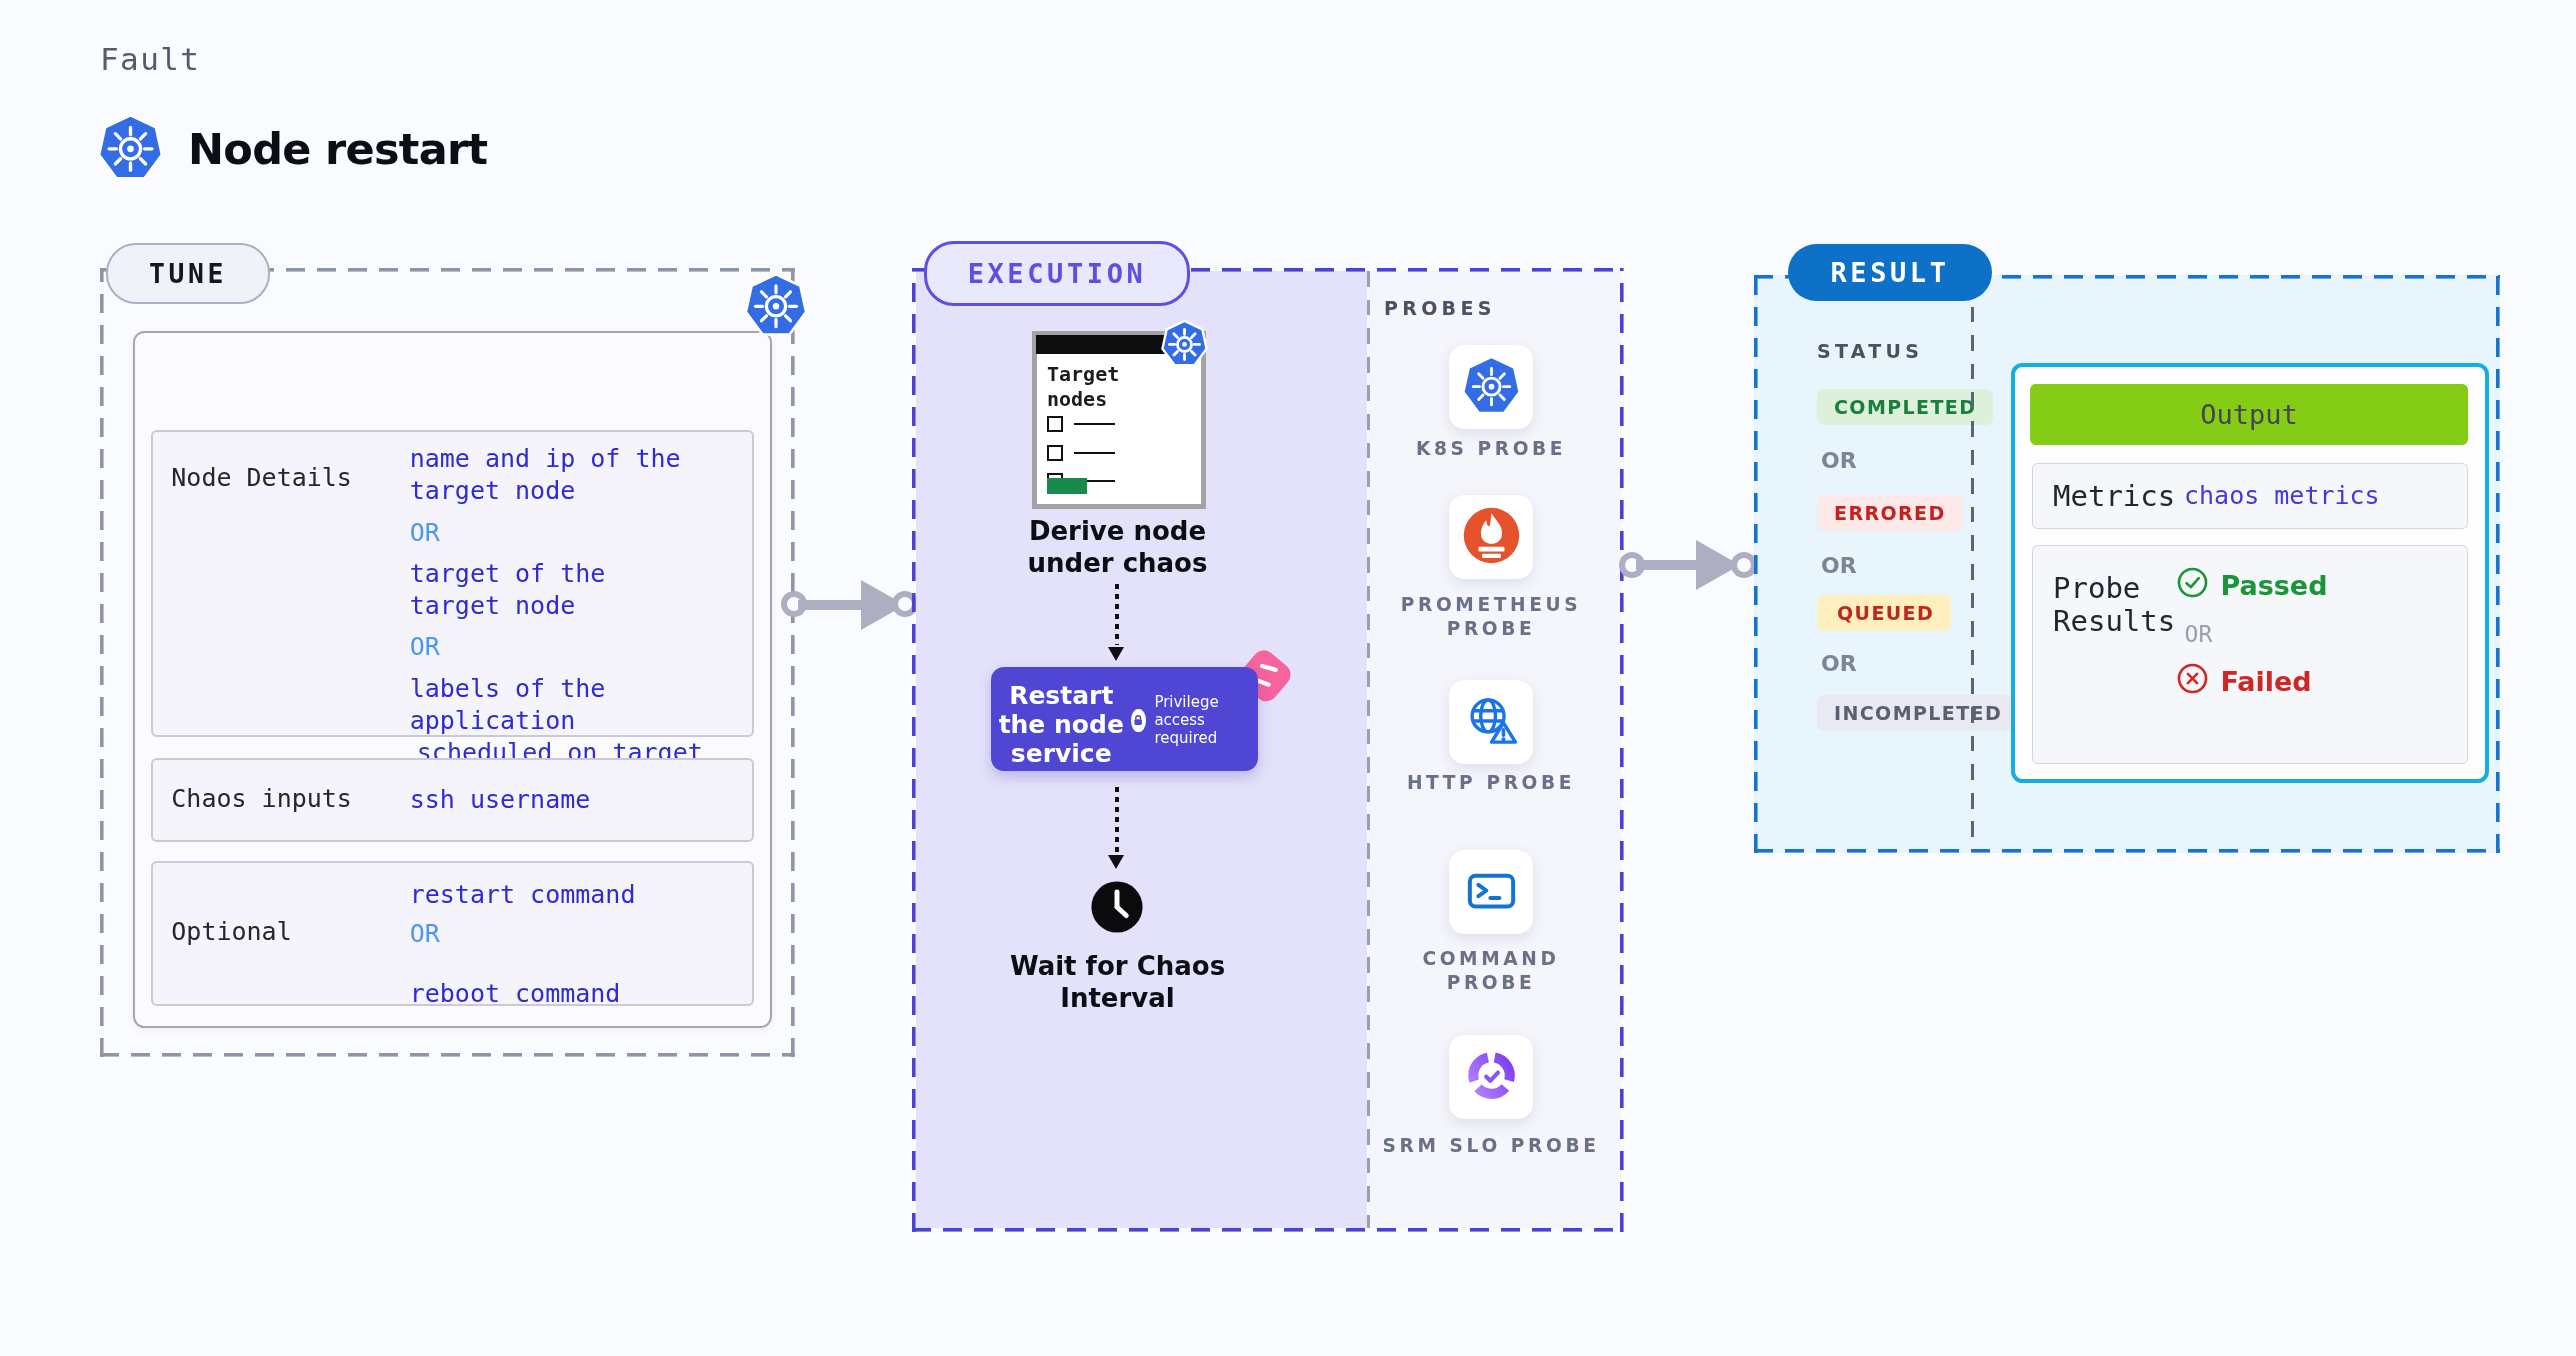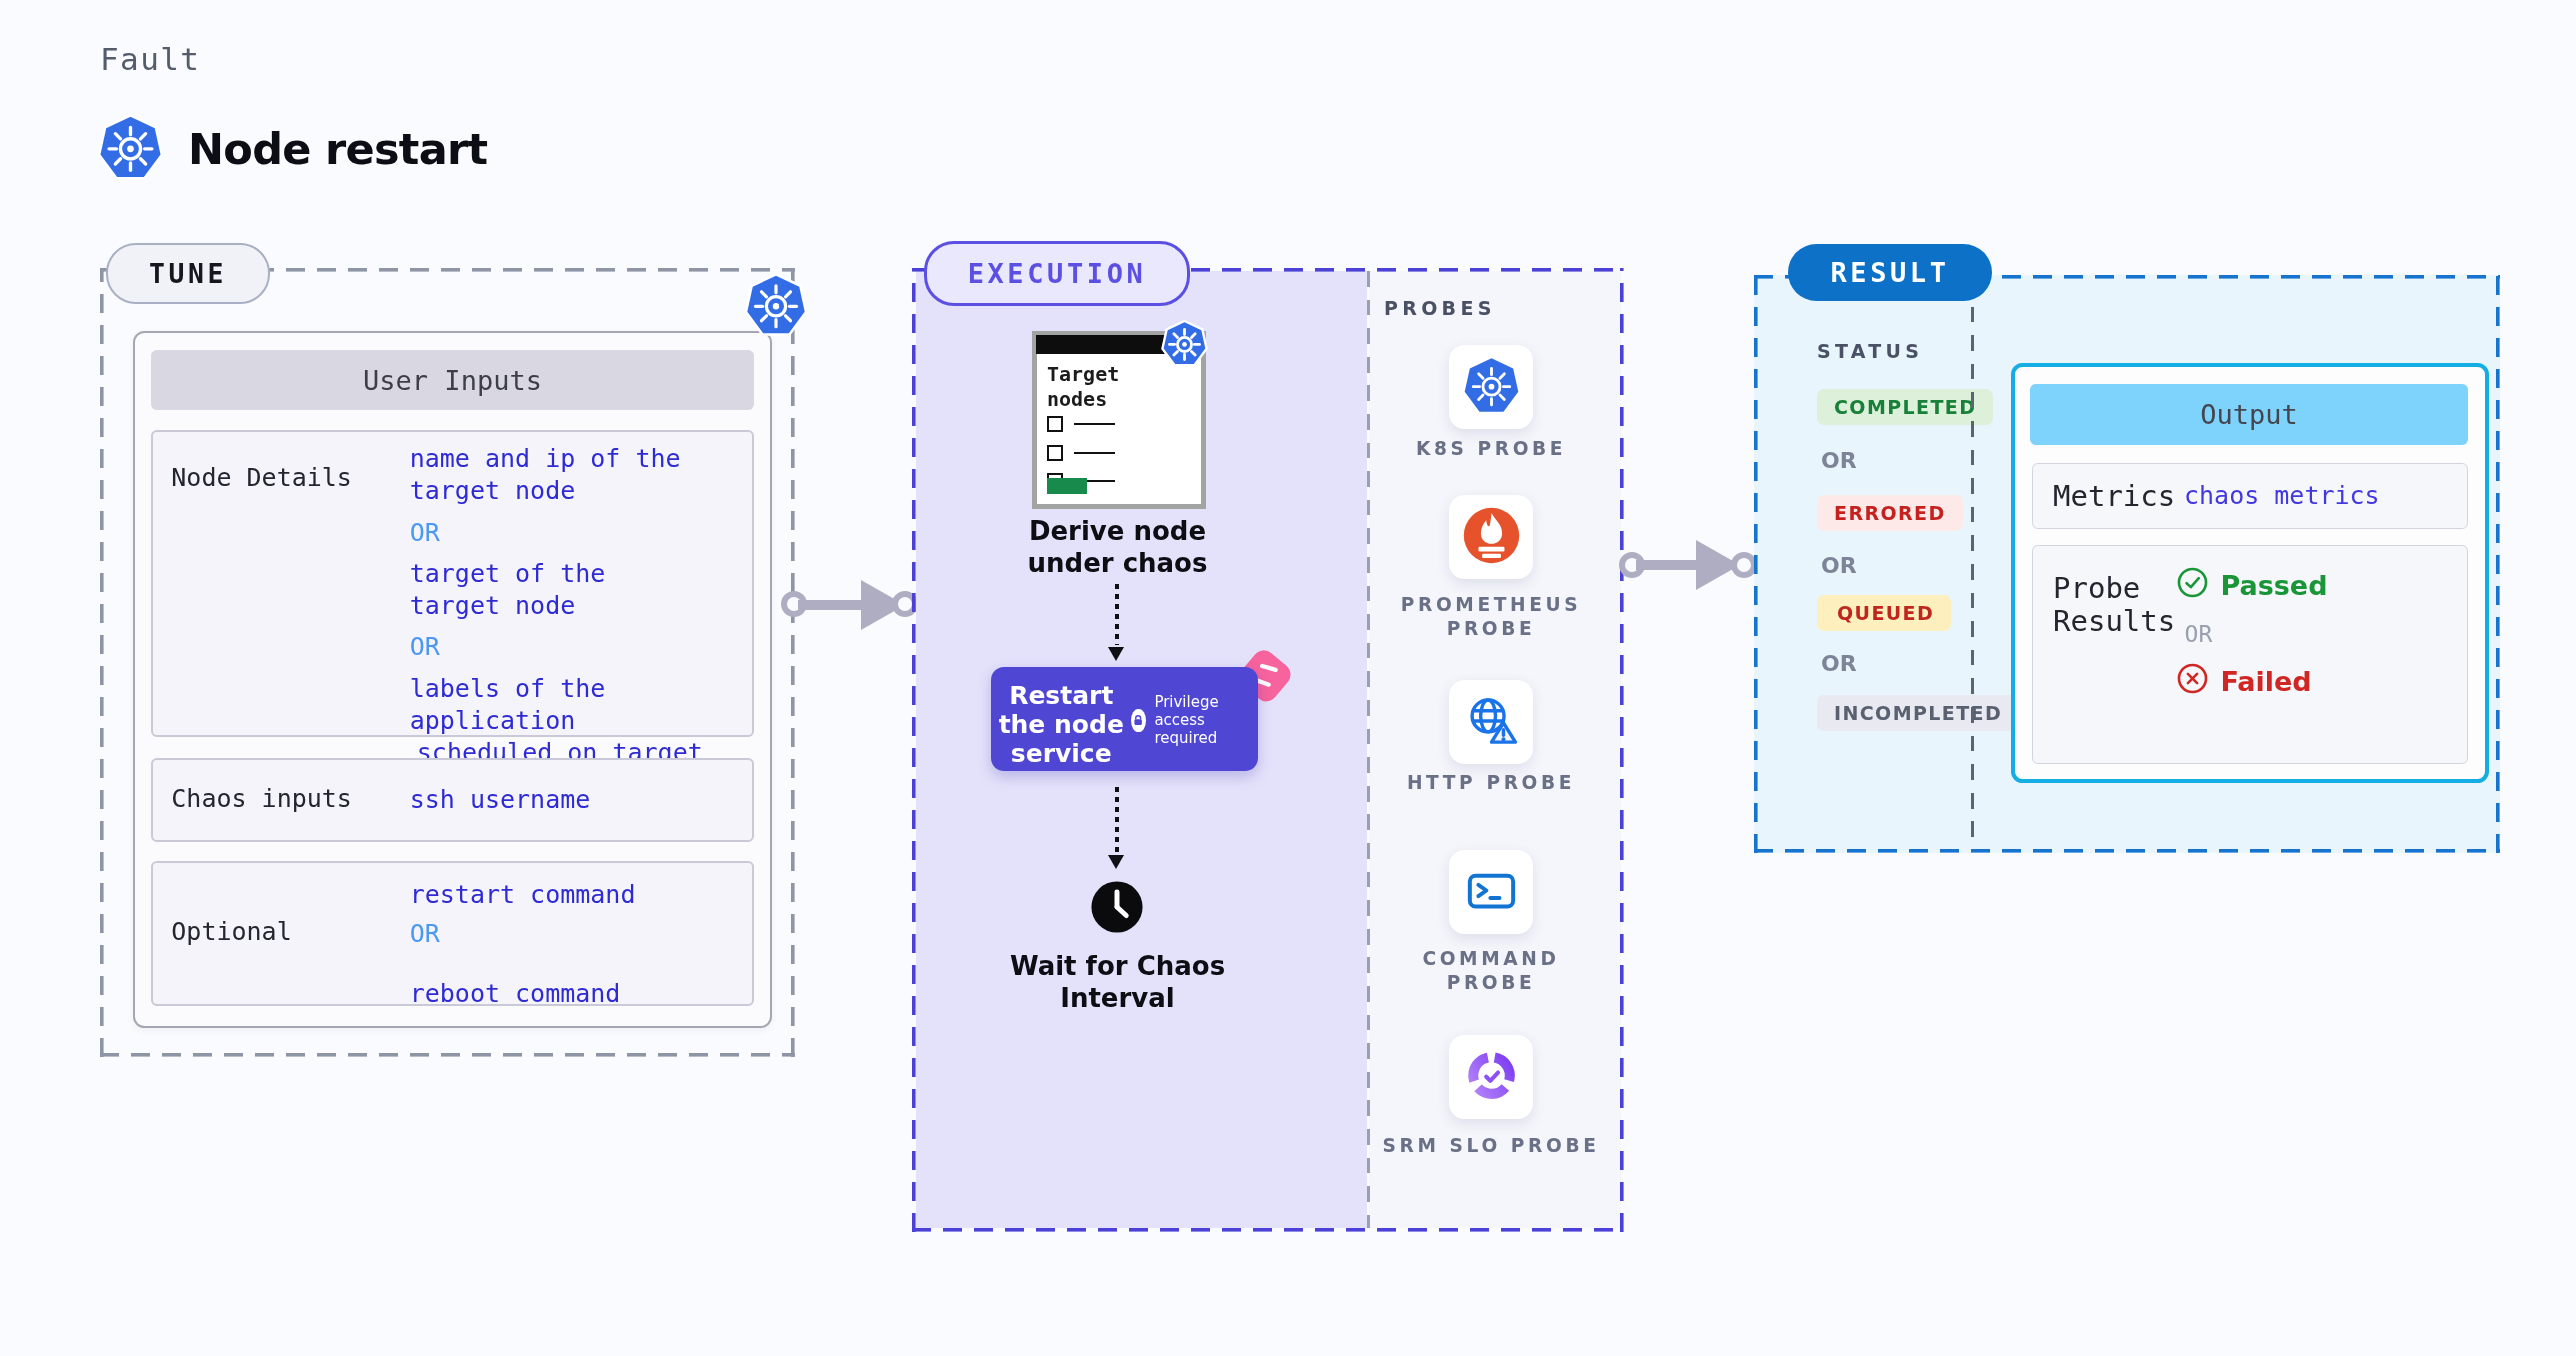--- a/index.html
+++ b/index.html
@@ -136,21 +136,21 @@
   .badge{position:absolute;left:1817px;display:inline-block;padding:7.1px 17px;border-radius:7.1px;
          font-family:"DejaVu Sans","Liberation Sans",sans-serif;font-weight:bold;
          font-size:19px;letter-spacing:1.4px;}
   .b1{top:389px;} .b2{top:495px;} .b3{top:595px;} .b4{top:695px;}
   .or-sep{position:absolute;left:1821px;font-family:"DejaVu Sans","Liberation Sans",sans-serif;
           font-size:22px;color:#7e8498;font-weight:bold;}
   .o1{top:448px;} .o2{top:553px;} .o3{top:651px;}
 
   .output-card{left:2011px;top:363px;width:470px;height:412px;background:#fdfdfe;
                border:4.3px solid #14aee5;border-radius:11.4px;}
-  .out-header{position:absolute;left:15px;right:17px;top:17px;height:61px;background:#7dd3fc;
+  .out-header{position:absolute;left:15px;right:17px;top:17px;height:61px;background:#84cc16;
               border-radius:5.7px;display:flex;align-items:center;justify-content:center;
               font-size:27px;color:#45454f;}
   .out-row{position:absolute;left:17px;right:17px;background:#f6f7fa;border:1.4px solid #d3d4de;border-radius:5.7px;}
   .row-metrics{top:96px;height:64px;}
   .row-proberes{top:178px;height:217px;}
   .out-label{position:absolute;left:20px;font-size:29px;color:#23252f;line-height:33px;}
   .metrics-value{position:absolute;left:151px;top:17px;font-size:25px;color:#4338e0;}
   .pr-value{position:absolute;left:143px;top:20px;display:flex;flex-direction:column;}
   .res-line{display:flex;align-items:center;gap:11.4px;
             font-family:"DejaVu Sans","Liberation Sans",sans-serif;font-weight:bold;font-size:27px;}
@@ -199,21 +199,20 @@
         <line x1="64.9" y1="37.2" x2="72.6" y2="29.4"></line>
           <line x1="35.1" y1="37.2" x2="27.4" y2="29.4"></line>
         <line x1="64.9" y1="66.8" x2="72.6" y2="74.6"></line>
           <line x1="35.1" y1="66.8" x2="27.4" y2="74.6"></line>
       </g>
       <circle cx="50" cy="52" r="5" fill="#fff"></circle>
     </svg>
   </span>
 
   <div class="abs ui-card">
-    <div class="ui-header">User Inputs</div>
 
     <div class="ui-row row-nd">
       <div class="row-label" style="top:31px;">Node Details</div>
       <div class="val-col" style="top:11.4px;">
         <div class="val">name and ip of the</div>
         <div class="val">target node</div>
         <div class="or-line">OR</div>
         <div class="val">target of the</div>
         <div class="val">target node</div>
         <div class="or-line">OR</div>

